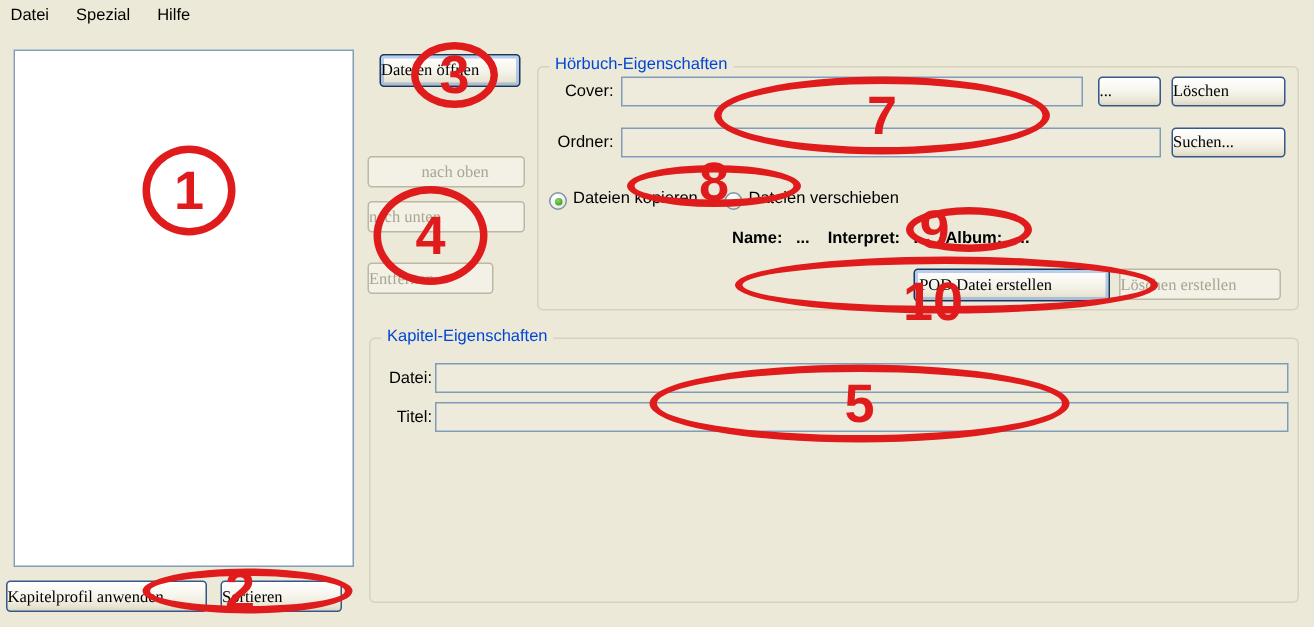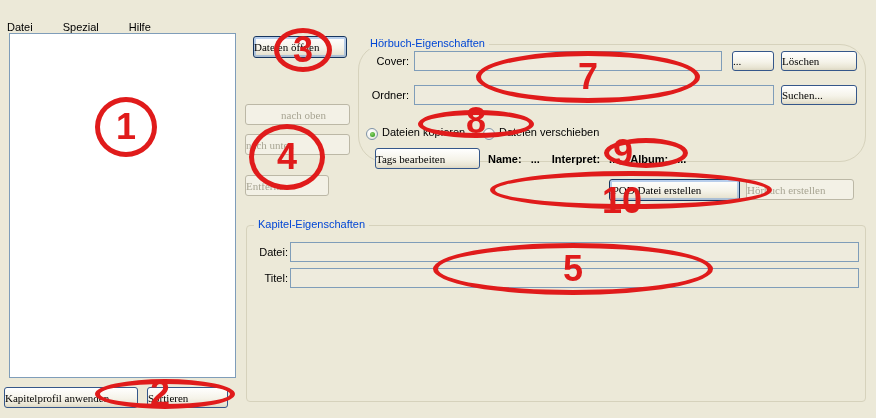--- a/index.html
+++ b/index.html
@@ -1,21 +1,21 @@
 <!DOCTYPE html>
 <html><head>
 <meta charset="utf-8">
 <style>
   html,body{margin:0;padding:0;}
   body{font-family:"Liberation Sans",sans-serif;background:#ECE9D8;}
   .app{position:relative;width:876px;height:418px;background:#ECE9D8;overflow:hidden;font-size:11px;color:#000;}
   .abs{position:absolute;box-sizing:border-box;}
 
   
-  .menubar{left:0;top:17px;width:876px;height:21px;display:flex;align-items:center;padding-left:7px;gap:12px;}
+  .menubar{left:0;top:0;width:876px;height:21px;display:flex;align-items:center;padding-left:7px;gap:0;}
   .menu-item{padding:2px 9px 3px 0;margin-right:9px;cursor:default;}
 
   
   .listbox{left:9px;top:33px;width:227px;height:345px;background:#FFFFFF;border:1px solid #7F9DB9;}
 
   
   .btn{box-sizing:border-box;font-family:Liberation Serif, serif;font-size:11px;color:#000;
        background:linear-gradient(180deg,#FFFFFF 0%,#F5F3E9 55%,#E9E5D4 85%,#DDD8C4 100%);
        border:1px solid #35578A;border-radius:3px;padding:0;text-align:left;cursor:default;}
   .btn.focused{border-color:#16355F;box-shadow:inset 0 0 0 2px rgba(125,165,220,.55);}
@@ -65,49 +65,48 @@
   <div class="abs listbox"></div>
 
   <button class="abs btn" style="left:4px;top:387px;width:134px;height:21px;">Kapitelprofil anwenden</button>
   <button class="abs btn" style="left:147px;top:387px;width:81px;height:21px;">Sortieren</button>
 
   <button class="abs btn focused" style="left:253px;top:36px;width:94px;height:22px;">Dateien öffnen</button>
   <button class="abs btn disabled" style="left:245px;top:104px;width:105px;height:21px;padding-left:35px;">nach oben</button>
   <button class="abs btn disabled" style="left:245px;top:134px;width:105px;height:21px;">nach unten</button>
   <button class="abs btn disabled" style="left:245px;top:175px;width:84px;height:21px;">Entfernen</button>
 
-  <div class="abs groupbox" style="left:358px;top:44px;width:508px;height:118px;border-radius:26px;">
+  <div class="abs groupbox" style="left:358px;top:44px;width:508px;height:163px;">
     <span class="gb-title">Hörbuch-Eigenschaften</span>
 
     <span class="abs lbl r" style="left:10px;top:6px;width:40px;">Cover:</span>
     <input class="abs field" style="left: 55px; top: 6px; width: 308px;" readonly="" value="">
     <button class="abs btn" style="left:373px;top:6px;width:42px;height:20px;">...</button>
     <button class="abs btn" style="left:422px;top:6px;width:76px;height:20px;">Löschen</button>
 
     <span class="abs lbl r" style="left:10px;top:40px;width:40px;">Ordner:</span>
     <input class="abs field" style="left: 55px; top: 40px; width: 360px;" readonly="" value="">
     <button class="abs btn" style="left:422px;top:40px;width:76px;height:20px;">Suchen...</button>
 
     <span class="abs radio selected" style="left:7px;top:83px;"></span>
     <span class="abs lbl" style="left:23px;top:77px;">Dateien kopieren</span>
     <span class="abs radio" style="left:124px;top:83px;"></span>
     <span class="abs lbl" style="left:140px;top:77px;">Dateien verschieben</span>
 
-    <button class="abs btn" style="left:16px;top:103px;width:105px;height:21px;">Tags bearbeiten</button>
     <div class="abs meta" style="left:129px;top:103px;height:21px;">
       <span>Name:</span>
       <span class="gap">...</span>
       <span>Interpret:</span>
       <span class="gap">...</span>
       <span>Album:</span>
       <span>...</span>
     </div>
 
     <button class="abs btn focused" style="left:250px;top:134px;width:131px;height:22px;">.POD Datei erstellen</button>
-    <button class="abs btn disabled" style="left:387px;top:134px;width:108px;height:21px;">Hörbuch erstellen</button>
+    <button class="abs btn disabled" style="left:387px;top:134px;width:108px;height:21px;">Löschen erstellen</button>
   </div>
 
   <div class="abs groupbox" style="left:246px;top:225px;width:620px;height:177px;">
     <span class="gb-title">Kapitel-Eigenschaften</span>
 
     <span class="abs lbl r" style="left:6px;top:16px;width:35px;">Datei:</span>
     <input class="abs field" style="left: 43px; top: 16px; width: 569px;" readonly="" value="">
 
     <span class="abs lbl r" style="left:6px;top:42px;width:35px;">Titel:</span>
     <input class="abs field" style="left: 43px; top: 42px; width: 569px;" readonly="" value="">

